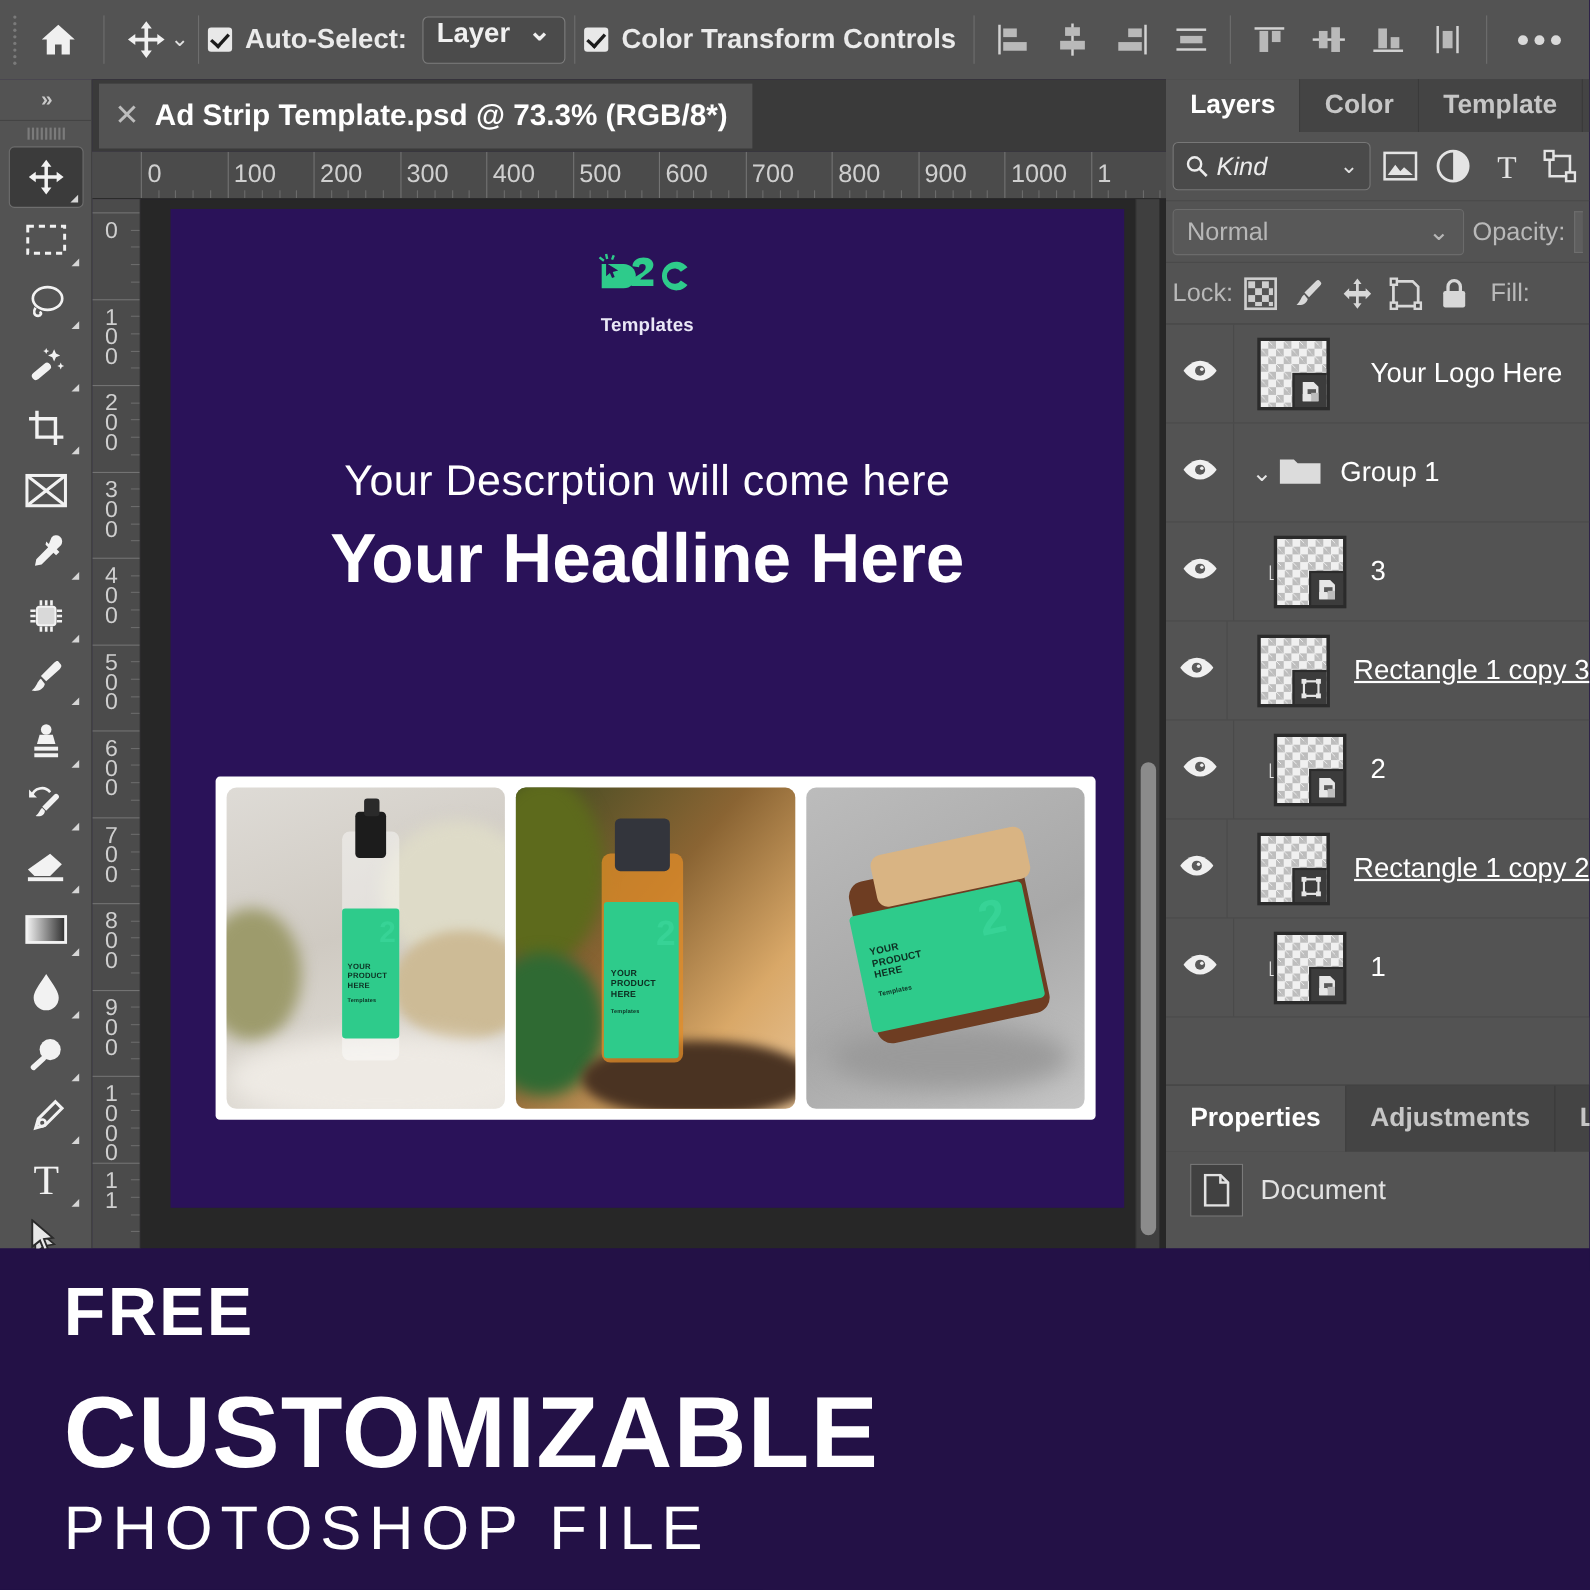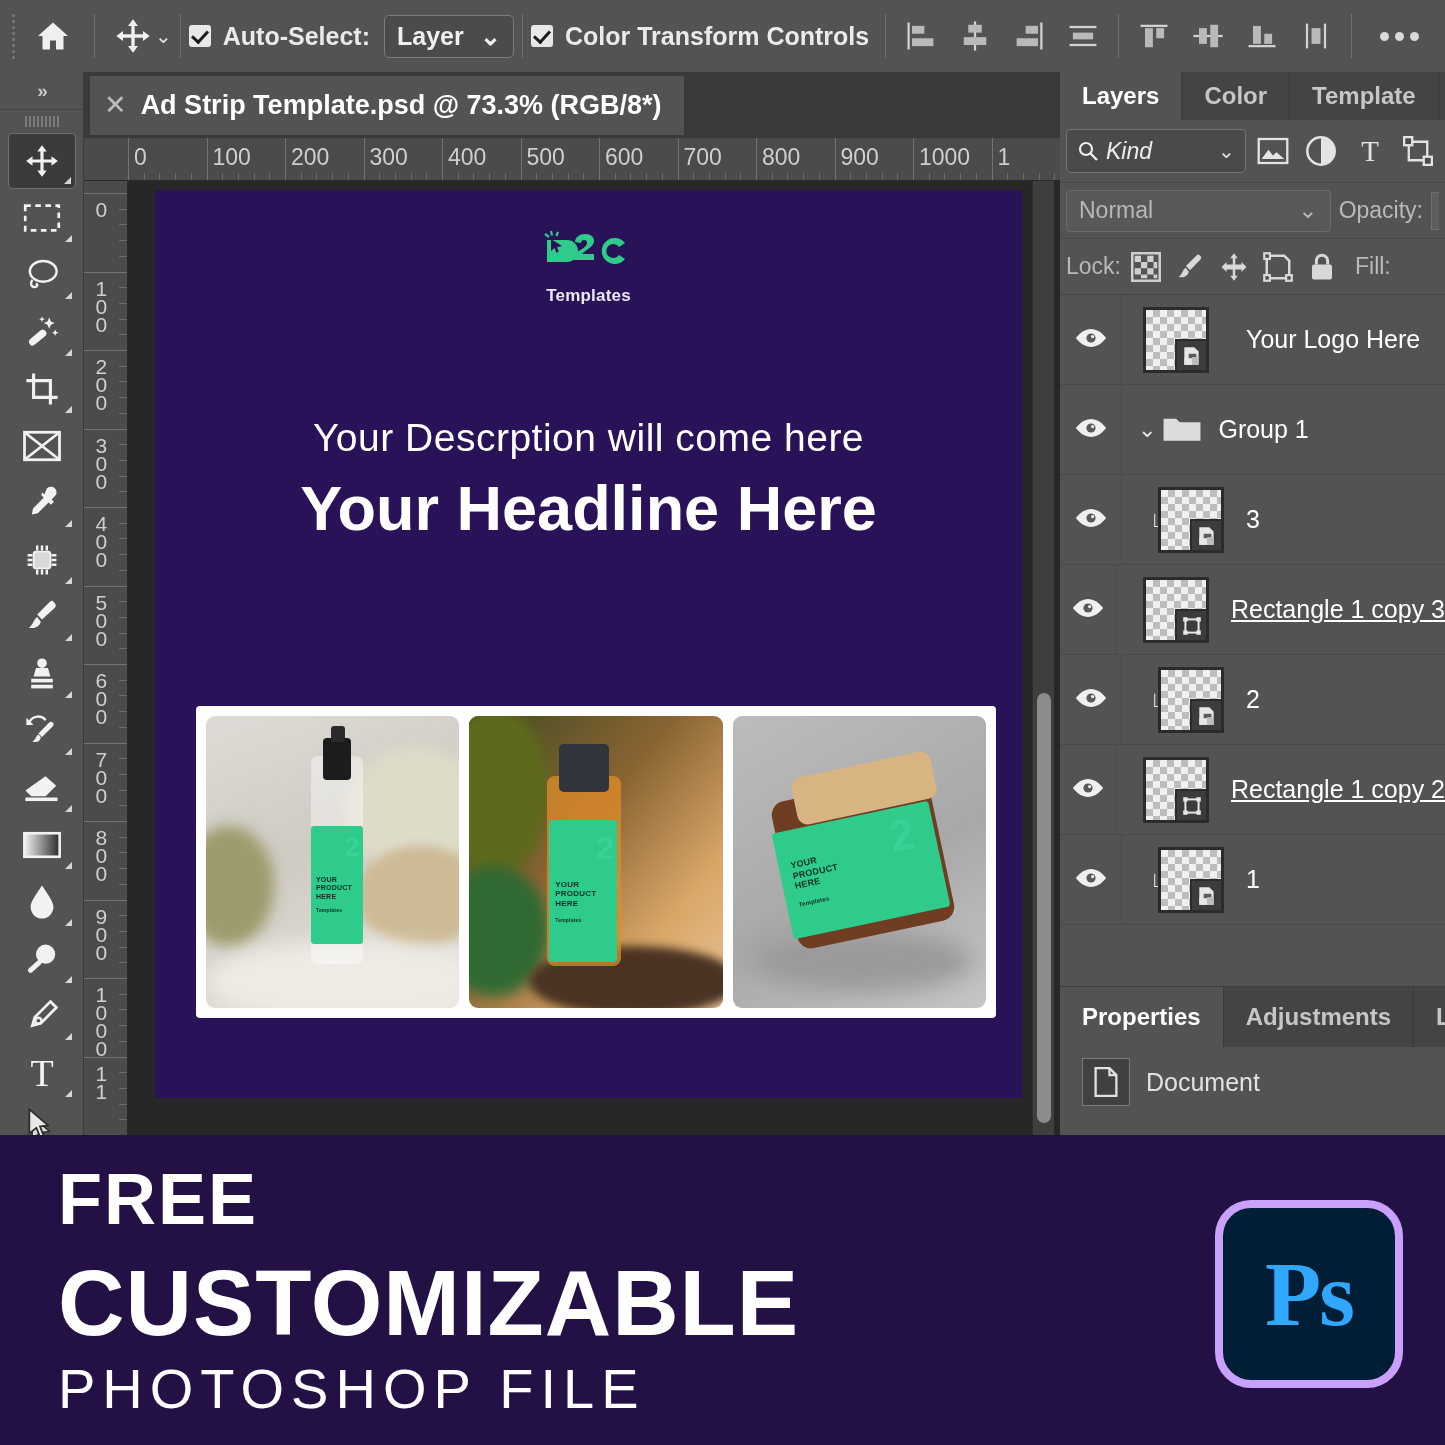--- a/index.html
+++ b/index.html
@@ -30,21 +30,21 @@
     width: 22px; height: 22px; background: #e8e8e8; border-radius: 3px;
     position: relative; flex: 0 0 auto;
   }
   .cb::after {
     content:""; position:absolute; left: 6px; top: 2px; width: 7px; height: 13px;
     border: solid #1c1c1c; border-width: 0 3px 3px 0; transform: rotate(42deg);
   }
   .ob-label { color: #eaeaea; font-size: 25px; font-weight: 700; white-space: nowrap; }
   .ob-select {
     background: #4b4b4b; border: 1px solid #7d7d7d; border-radius: 5px;
-    height: 43px; min-width: 130px; display: flex; align-items: center;
+    height: 43px; min-width: 130px; display: flex; align-items: flex-start;
     justify-content: space-between; padding: 0 12px; 
   }
   .ob-select span { color: #f0f0f0; font-size: 25px; font-weight: 700; }
   .align-group { display: flex; align-items: center; gap: 0px; }
   .align-btn { width: 54px; height: 50px; display: flex; align-items: center; justify-content: center; }
   .dots3 { display: flex; gap: 6px; padding: 0 20px; }
   .dots3 i { width: 9px; height: 9px; background: #d9d9d9; border-radius: 50%; display: block; }
 
   
   .toolbar {
@@ -238,21 +238,21 @@
   }
   .doclabel { color: #e2e2e2; font-size: 25px; }
 
   
   .banner {
     position: absolute; left: 0; top: 1135px; width: 1445px; height: 310px;
     background: #231146;
   }
   .bn-free {
     position: absolute; left: 58px; top: 28px;
-    color: #ffffff; font-size: 72px; font-weight: 700; letter-spacing: 2px; line-height: 1;
+    color: #ffffff; font-size: 62px; font-weight: 700; letter-spacing: 2px; line-height: 1;
   }
   .bn-custom {
     position: absolute; left: 58px; top: 122px;
     color: #ffffff; font-size: 92px; font-weight: 700; letter-spacing: 1px; line-height: 1;
   }
   .bn-ps {
     position: absolute; left: 58px; top: 226px;
     color: #ffffff; font-size: 56px; font-weight: 400; letter-spacing: 7px; line-height: 1;
   }
   .pslogo {
@@ -1031,17 +1031,14 @@
     <svg width="28" height="32" viewBox="0 0 20 24">
         <path d="M2 1 L16 13 l-6 .8 2.6 6.6 -2.6 1.2 -2.7-6.7 -5.3 4.2 Z" fill="#e8e8e8" stroke="#2b2b2b" stroke-width="1.3"></path>
       </svg>
   </div>
 
   <div class="banner">
     <div class="bn-free">FREE</div>
     <div class="bn-custom">CUSTOMIZABLE</div>
     <div class="bn-ps">PHOTOSHOP FILE</div>
   </div>
-  <div class="pslogo">
-    <span>Ps</span>
-  </div>
 
 </div>
 
 </body></html>

